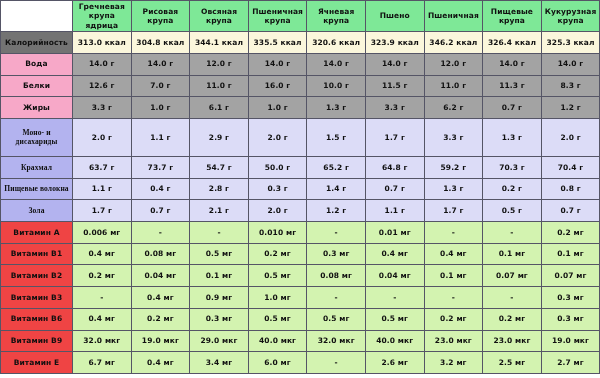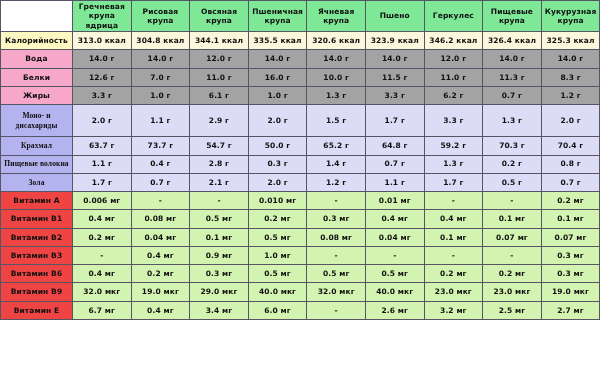--- a/index.html
+++ b/index.html
@@ -9,21 +9,21 @@
   }
   body {
     width: 600px;
     height: 378px;
     font-family: "DejaVu Sans", "Liberation Sans", sans-serif;
     overflow: hidden;
   }
   #nutrition-table {
     border-collapse: collapse;
     width: 600px;
-    height: 320px;
+    height: 374px;
     table-layout: fixed;
     border-radius: 28px;
   }
   #nutrition-table td, #nutrition-table th {
     border: 1px solid #555566;
     font-size: 7.5px;
     font-weight: bold;
     text-align: center;
     vertical-align: middle;
     padding: 1px 1px;
@@ -41,21 +41,21 @@
     border-left: 1px solid #ffffff;
     border-top: 1px solid #ffffff;
   }
   .head-cell {
     background: #7ee897;
     color: #0a2a12;
     font-size: 7.5px;
   }
 
   
-  .lbl-cal { background: #fef9c3; }
+  .lbl-cal { background: #737373; }
   .val-cal { background: #fbf7dc; }
 
   
   .lbl-pink { background: #f7a8c8; }
   .val-pink { background: #a3a3a3; }
 
   
   .lbl-blue { background: #b3b3ef; font-family: Liberation Serif, serif; }
   .val-blue { background: #dcdcf7; }
 
@@ -83,21 +83,21 @@
     </colgroup>
   <thead>
     <tr>
       <th class="corner-cell"></th>
     <th class="head-cell">Гречневая крупа ядрица</th>
         <th class="head-cell">Рисовая крупа</th>
         <th class="head-cell">Овсяная крупа</th>
         <th class="head-cell">Пшеничная крупа</th>
         <th class="head-cell">Ячневая крупа</th>
         <th class="head-cell">Пшено</th>
-        <th class="head-cell">Геркулес</th>
+        <th class="head-cell">Пшеничная</th>
         <th class="head-cell">Пищевые крупа</th>
         <th class="head-cell">Кукурузная крупа</th>
       </tr>
   </thead>
   <tbody id="table-body">
       <tr>
         <th class="lbl-cal">Калорийность</th>
         <td class="val-cal">313.0 ккал</td>
         <td class="val-cal">304.8 ккал</td>
         <td class="val-cal">344.1 ккал</td>

